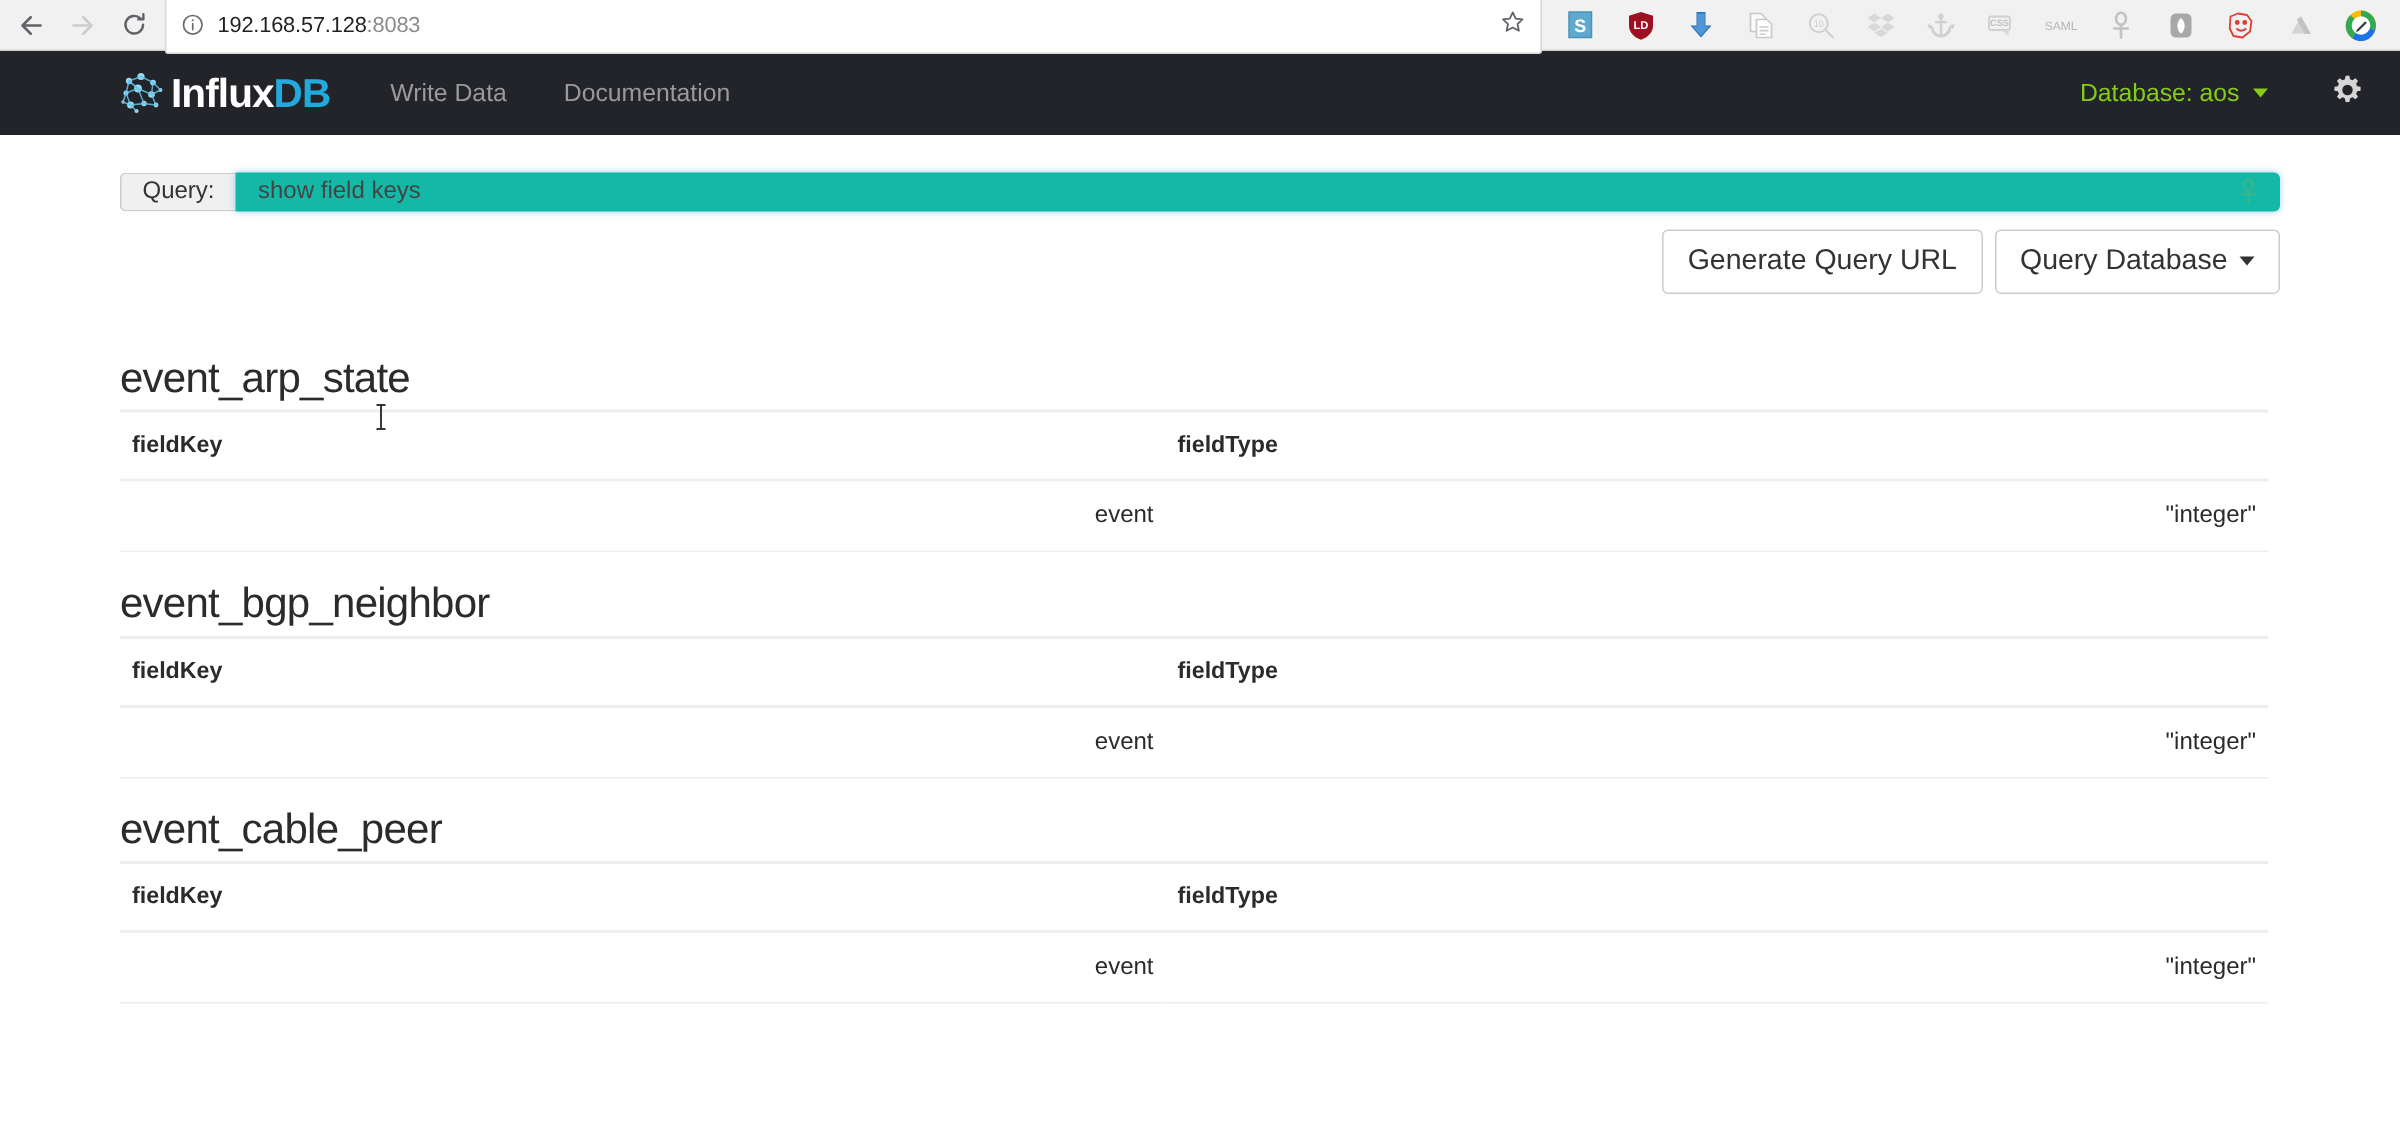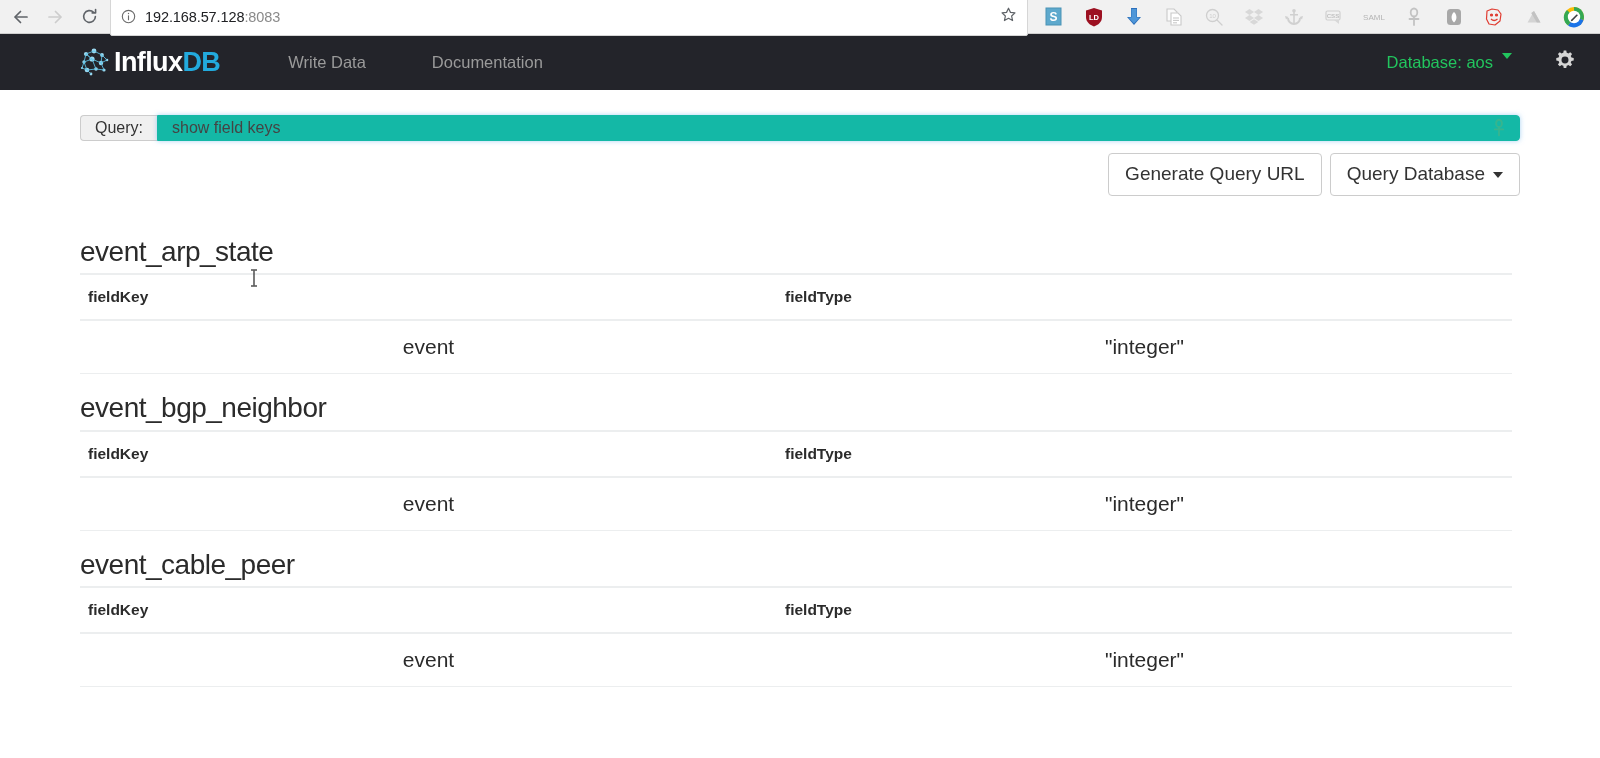--- a/index.html
+++ b/index.html
@@ -75,27 +75,27 @@
   }
   .brand-text .w { color: #ffffff; }
   .brand-text .b { color: #22aadd; }
 
   .nav-link {
     color: #9a9a9a;
     font-size: 16.5px;
     margin-right: 38px;
     text-decoration: none;
     white-space: nowrap;
-    margin-left: 28px;
   }
   .nav-spacer { flex: 1 1 auto; }
   .nav-db {
-    color: #22c55e;
+    color: #84cc16;
     font-size: 16.5px;
     display: flex;
+    align-items: center;
     margin-right: 42px;
     white-space: nowrap;
   }
   .caret {
     display: inline-block;
     width: 0; height: 0;
     border-left: 5px solid transparent;
     border-right: 5px solid transparent;
     border-top: 6px solid currentColor;
     margin-left: 9px;
@@ -190,22 +190,22 @@
     text-align: left;
     font-size: 15.5px;
     font-weight: bold;
     color: #2b2b2b;
     padding: 13px 8px 13px 8px;
     border-top: 2px solid #eceeef;
     border-bottom: 2px solid #eceeef;
     margin-top: 39px;
   }
   table.kv td {
-    text-align: center;
-    font-size: 21px;
+    text-align: right;
+    font-size: 16px;
     color: #2b2b2b;
     padding: 14px 8px 14px 8px;
     border-bottom: 1px solid #eceeef;
   }
   table.kv col.c1 { width: 697px; }
   table.kv col.c2 { width: 735px; }
 
   
   .ibeam-cursor {
     position: absolute;

